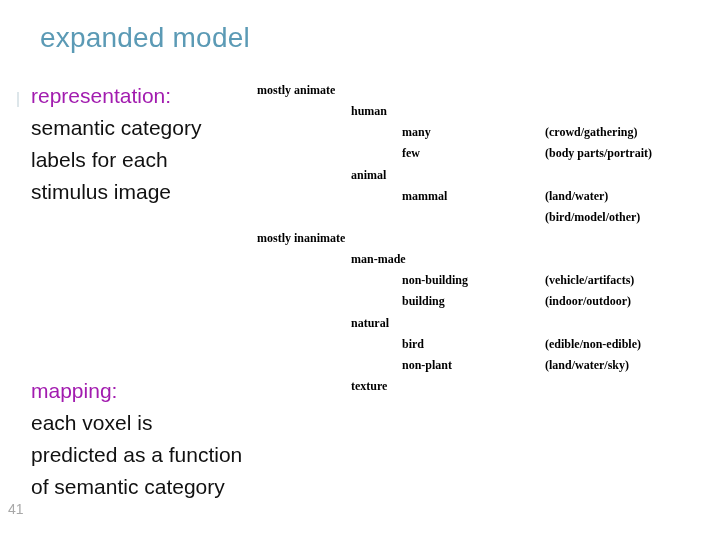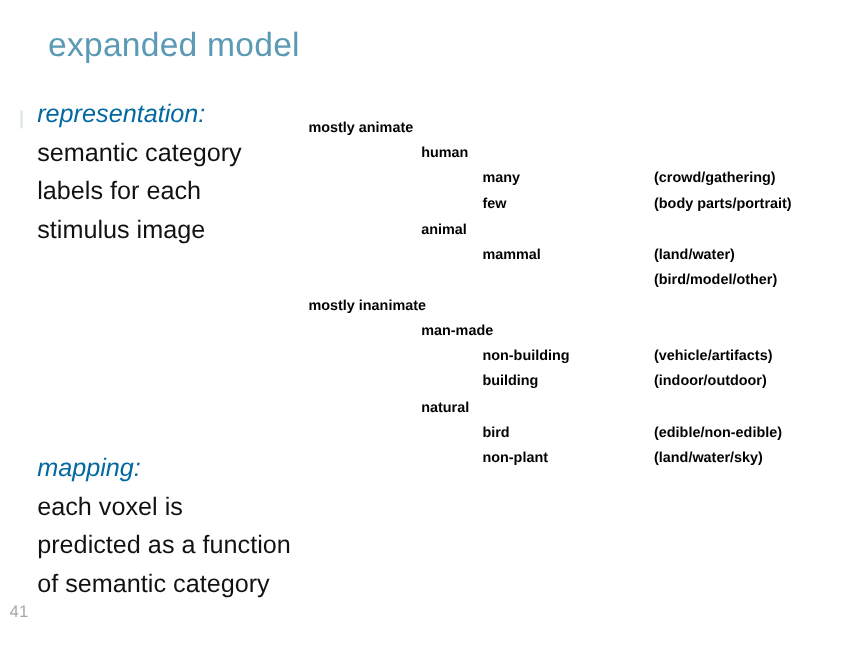--- a/index.html
+++ b/index.html
@@ -36,26 +36,27 @@
   .text-block {
     position: absolute;
     left: 31px;
     width: 240px;
     font-size: 21px;
     line-height: 32px;
     color: #111111;
   }
   .block-representation { top: 80px; }
   .block-mapping { top: 375px; width: 250px; }
-  .text-block .heading { color: #0369a1; font-style: italic; }
+  .text-block .heading { color: #a21caf; }
   .tree {
     position: absolute;
     left: 257px;
-    top: 96px;
+    top: 80px;
     width: 463px;
+    font-family: Liberation Serif, serif;
   }
   .tree-row {
     position: relative;
     height: 21.15px;
     line-height: 21.15px;
     font-size: 12px;
     font-weight: 700;
     color: #000000;
     white-space: nowrap;
   }
@@ -140,20 +141,24 @@
       <span class="tree-annotation"></span>
     </div>
     <div class="tree-row level-3">
       <span class="tree-label">bird</span>
       <span class="tree-annotation">(edible/non-edible)</span>
     </div>
     <div class="tree-row level-3">
       <span class="tree-label">non-plant</span>
       <span class="tree-annotation">(land/water/sky)</span>
     </div>
+    <div class="tree-row level-2">
+      <span class="tree-label">texture</span>
+      <span class="tree-annotation"></span>
+    </div>
   </div>
 
   <div class="text-block block-mapping">
     <div class="heading">mapping:</div>
     <div class="line">each voxel is</div>
     <div class="line">predicted as a function</div>
     <div class="line">of semantic category</div>
   </div>
 
   <div class="page-number">41</div>

